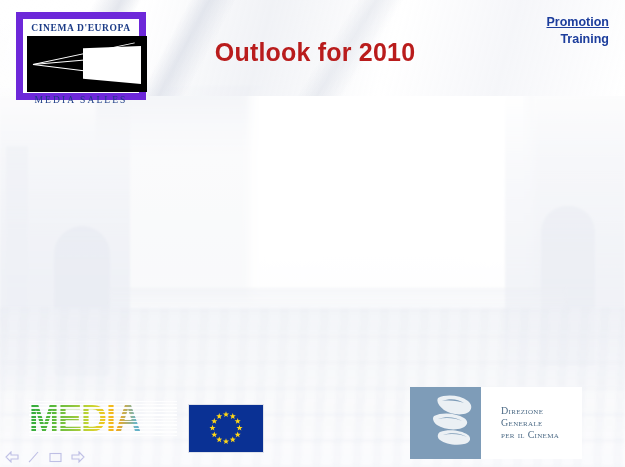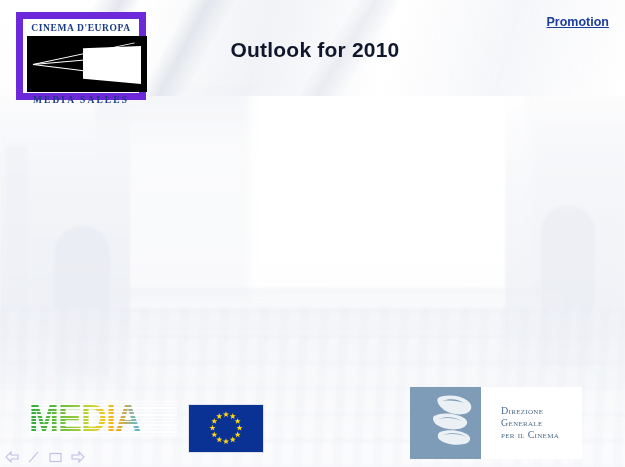--- a/index.html
+++ b/index.html
@@ -175,34 +175,34 @@
   .logo-cinema .lc-mark .beam-c { transform: rotate(7deg); }
   .logo-cinema .lc-mark .scr {
     position: absolute; right: 6px; top: 10px;
     width: 58px; height: 38px;
     background: #ffffff;
     clip-path: polygon(0 6%, 100% 0%, 100% 100%, 0 86%);
   }
   .logo-cinema .lc-bot {
     font-family: "Liberation Serif", serif;
     font-size: 9.5px;
-    font-weight: 700;
+    font-weight: 400;
     letter-spacing: 2.1px;
     color: #1b3b86;
     line-height: 12px;
     white-space: nowrap;
   }
 
   .slide-title {
     position: absolute;
     left: 160px; top: 38px; width: 310px;
     text-align: center;
-    font-size: 21px;
-    font-weight: 700;
-    color: #0f172a;
+    font-size: 25px;
+    font-weight: 700;
+    color: #b91c1c;
     letter-spacing: .2px;
   }
 
   .pit-block {
     position: absolute; right: 16px; top: 14px;
     text-align: right;
     font-size: 12.5px;
     font-weight: 700;
     line-height: 17px;
   }
@@ -343,20 +343,21 @@
       <div class="beam-c"></div>
       <div class="scr"></div>
     </div>
     <div class="lc-bot">MEDIA SALLES</div>
   </div>
 
   <div class="slide-title">Outlook for 2010</div>
 
   <div class="pit-block">
     <div class="pit-promotion">Promotion</div>
+    <div class="pit-training">Training</div>
   </div>
 
 
   <div class="logo-media">
     <div style="position:relative;">
       <div class="media-word">MEDIA</div>
       <div class="media-stripes"></div>
     </div>
   </div>
 

